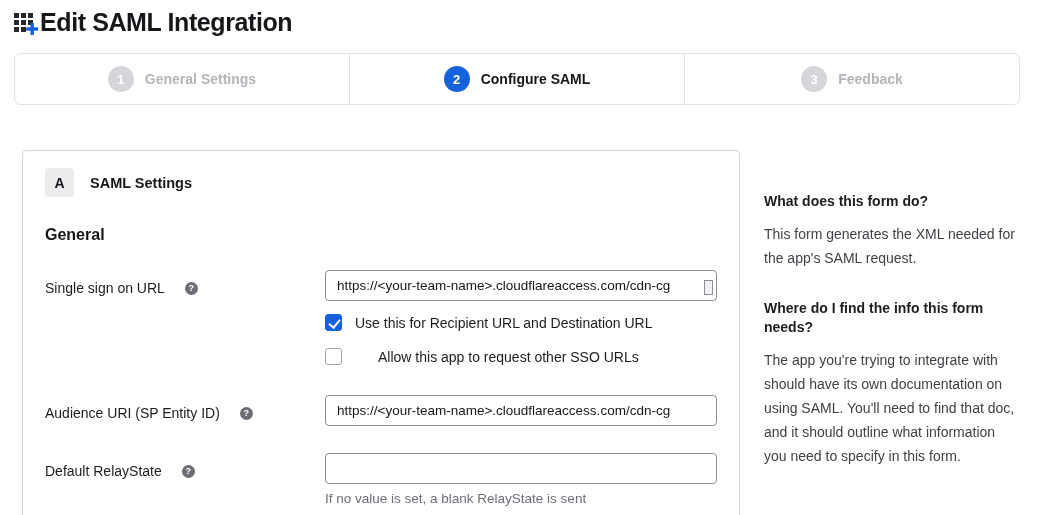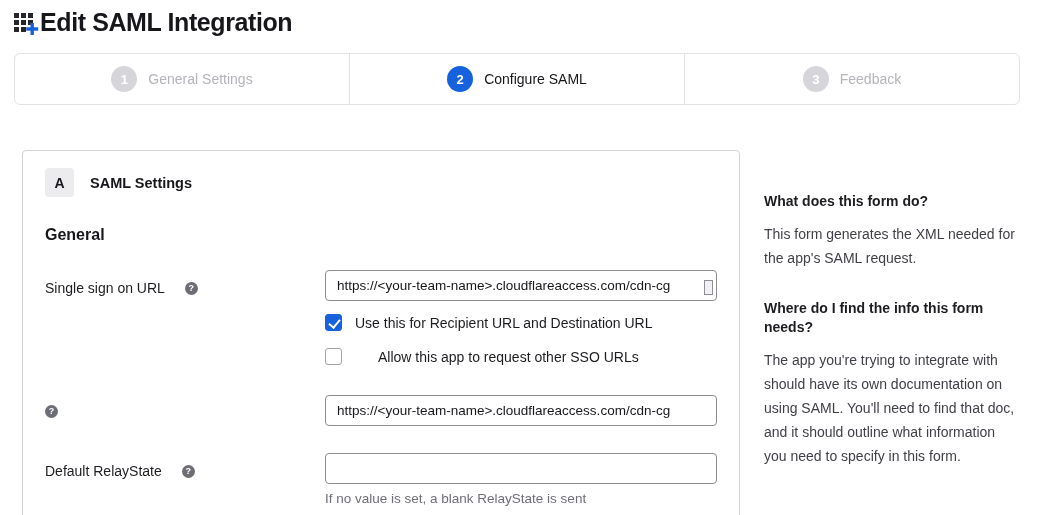--- a/index.html
+++ b/index.html
@@ -12,21 +12,21 @@
   .page-title { font-size:25px; font-weight:700; letter-spacing:-0.4px; color:#17171b; }
 
   
   .stepper { margin:16px 0 0 14px; width:1006px; height:52px; display:flex;
     border:1px solid #e2e2e6; border-radius:6px; background:#fff; }
   .step { flex:1; display:flex; align-items:center; justify-content:center; gap:11px;
     border-right:1px solid #e2e2e6; cursor:default; }
   .step:last-child { border-right:none; }
   .step-circle { width:26px; height:26px; border-radius:50%; background:#d6d6da;
     color:#fff; font-size:13px; font-weight:700; display:flex; align-items:center; justify-content:center; }
-  .step-label { font-size:14px; font-weight:400; color:#b4b4ba; }
+  .step-label { font-size:14px; font-weight:700; color:#b4b4ba; }
   .step.active .step-circle { background:#1662dd; }
   .step.active .step-label { color:#17171b; }
 
   
   .main { display:flex; align-items:flex-start; margin:45px 0 0 22px; }
   .panel { width:718px; height:420px; border:1px solid #d3d3d7; border-radius:4px;
     background:#fff; padding:17px 0 0 22px; }
   .panel-header { display:flex; align-items:center; }
   .panel-badge { width:29px; height:29px; background:#ececef; border-radius:4px;
     display:flex; align-items:center; justify-content:center;
@@ -134,20 +134,21 @@
       <span class="checkbox-label">Use this for Recipient URL and Destination URL</span>
     </div>
 
     <div class="checkbox-row cb-2">
       <span class="checkbox"></span>
       <span class="checkbox-label">Allow this app to request other SSO URLs</span>
     </div>
 
     <div class="field-row row-audience">
       <div class="field-label-cell">
+        <span class="field-label">Audience URI (SP Entity ID)</span>
         <span class="help-icon">?</span>
       </div>
       <div class="input-wrap">
         <input class="text-input" type="text" value="https://&lt;your-team-name&gt;.cloudflareaccess.com/cdn-cg" style="">
       </div>
     </div>
 
     <div class="field-row row-relay">
       <div class="field-label-cell">
         <span class="field-label">Default RelayState</span>

